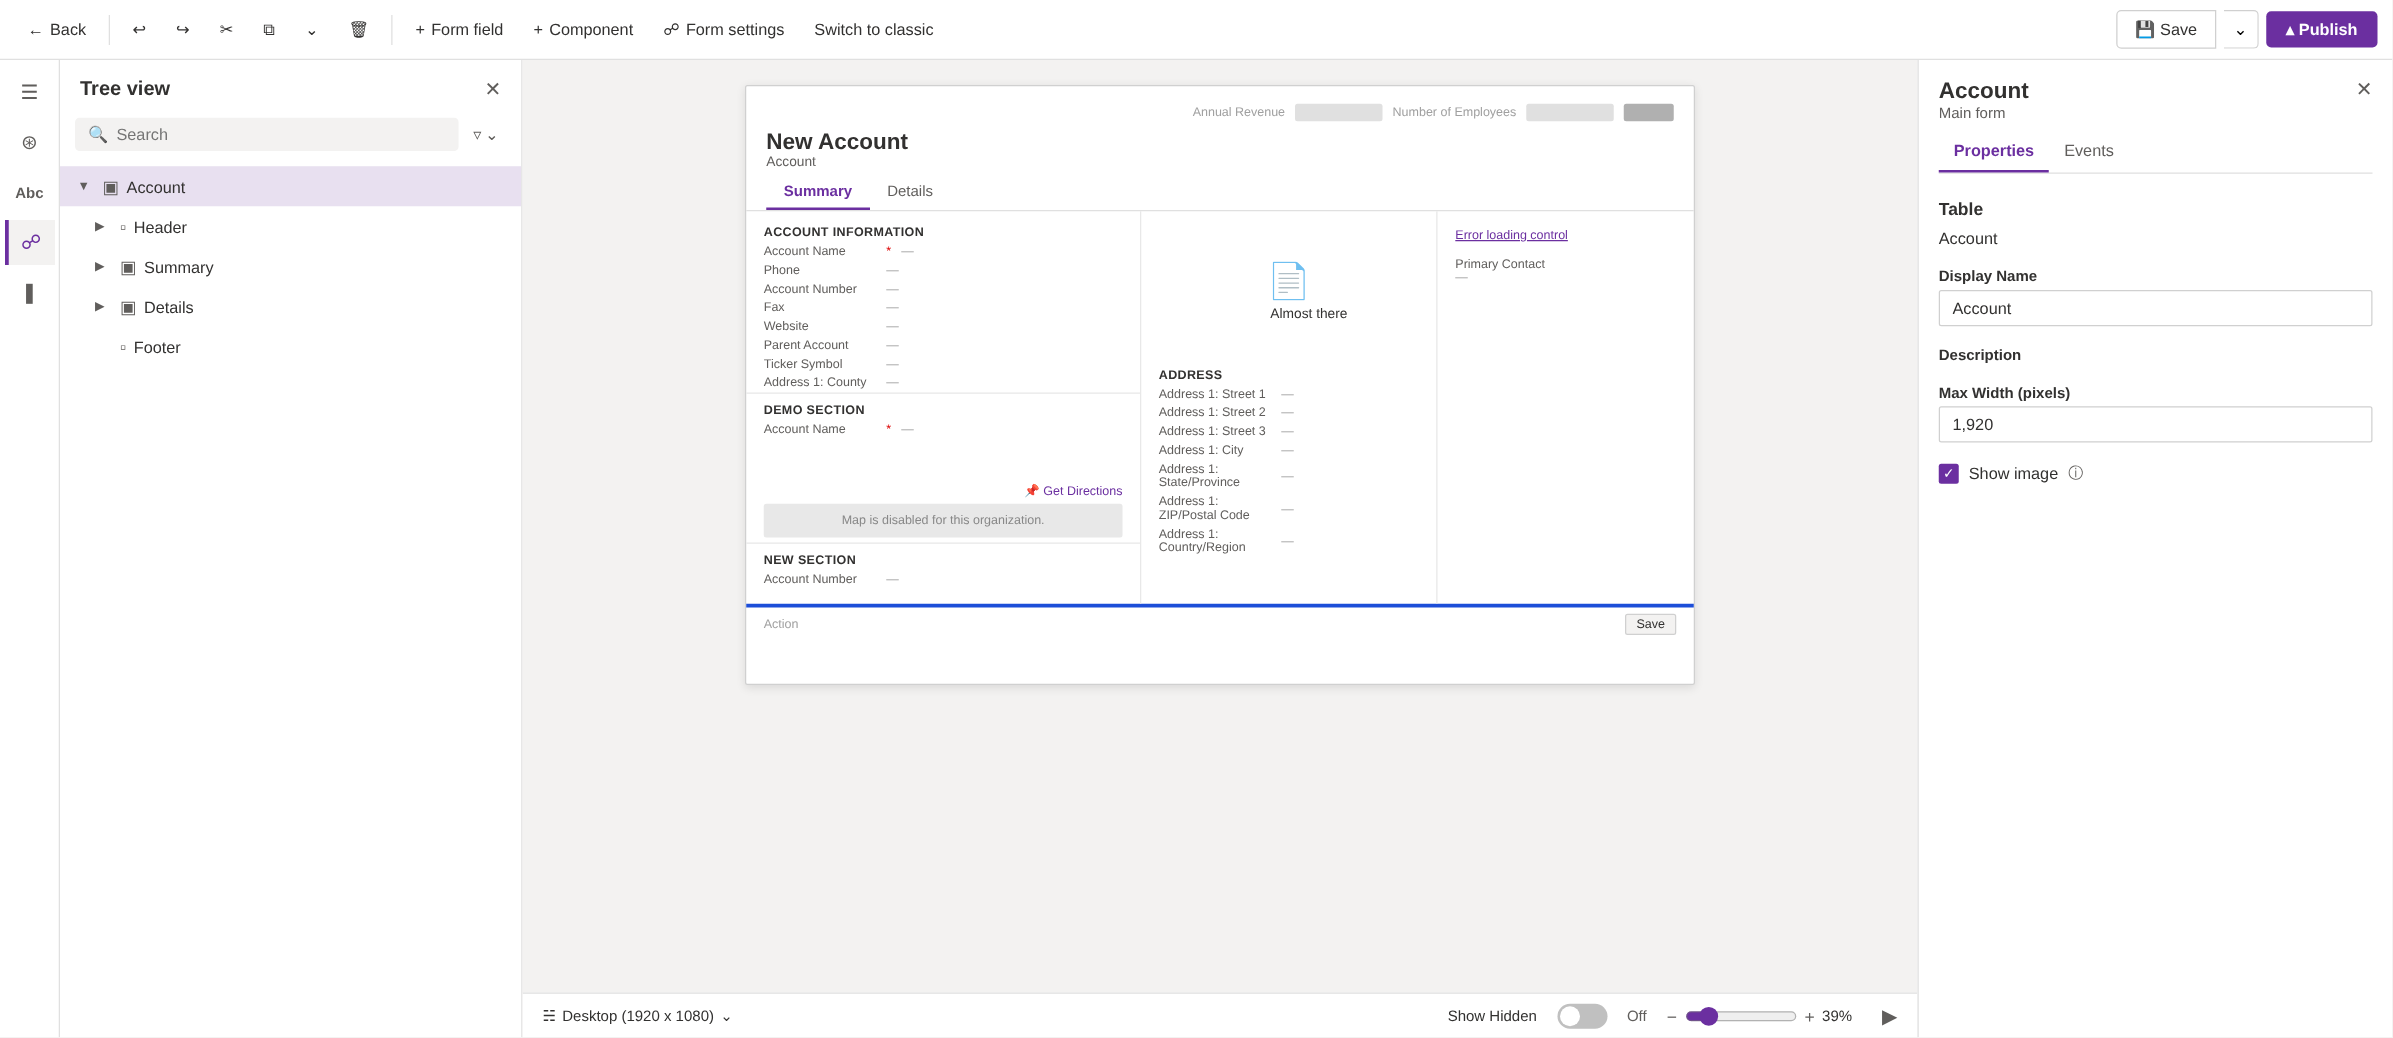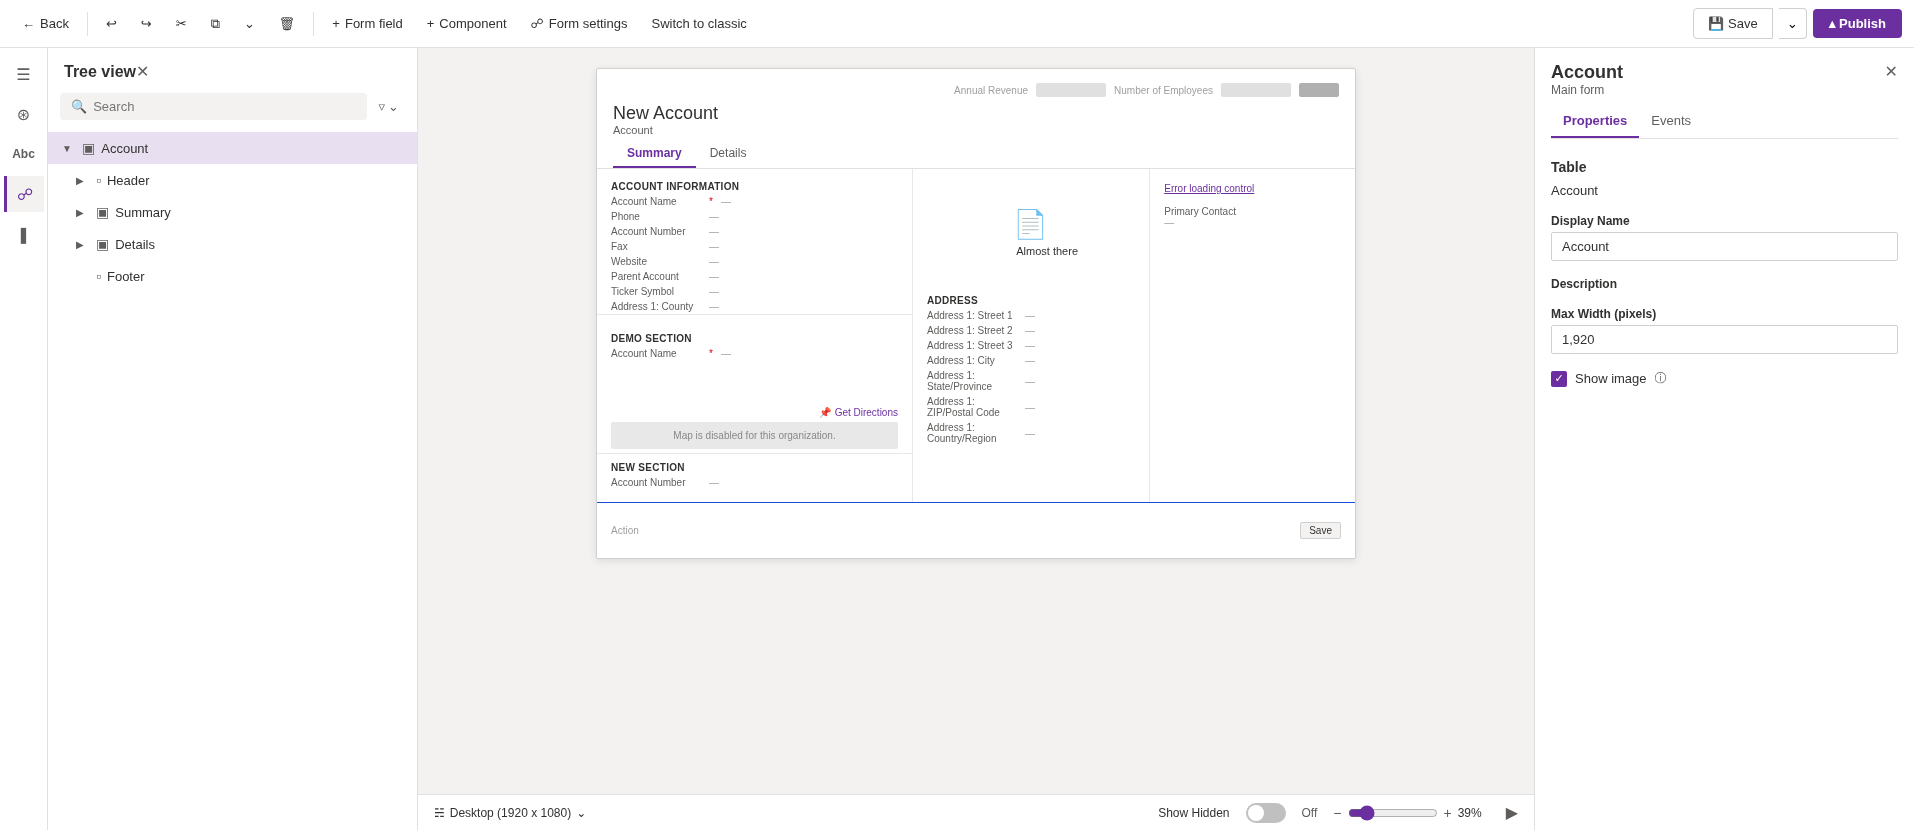--- a/index.html
+++ b/index.html
@@ -56,21 +56,21 @@
       background: transparent; border: none;
     }
     .left-icon-btn.active { background: #f3f2f1; color: #6b2fa0; border-left: 3px solid #6b2fa0; border-radius: 0; width: 40px; }
 
     
     .tree-panel {
       width: 370px; background: #fff; border-right: 1px solid #e0e0e0;
       display: flex; flex-direction: column; flex-shrink: 0;
     }
     .tree-header {
-      padding: 14px 16px 8px; display: flex; align-items: center; 
+      padding: 14px 16px 8px; display: flex; align-items: center; justify-content: space-between;
     }
     .tree-title { font-size: 16px; font-weight: 600; color: #323130; }
     .tree-close { cursor: pointer; color: #605e5c; font-size: 16px; background: none; border: none; }
     .tree-search-row {
       padding: 4px 12px 8px; display: flex; gap: 6px; align-items: center;
     }
     .tree-search {
       flex: 1; display: flex; align-items: center; background: #f3f2f1; border-radius: 4px;
       padding: 5px 10px; gap: 6px; border: 1px solid transparent;
     }
@@ -101,21 +101,21 @@
       flex: 1; display: flex; align-items: flex-start; justify-content: center;
       padding: 20px; overflow: auto;
     }
     .form-preview {
       width: 760px; background: #fff; border: 1px solid #d0d0d0;
       box-shadow: 0 2px 8px rgba(0,0,0,0.1); border-radius: 2px; min-height: 480px;
     }
     .form-preview-header {
       padding: 10px 16px 0; border-bottom: 1px solid #e0e0e0;
     }
-    .form-preview-title { font-size: 18px; font-weight: 400; color: #323130; }
+    .form-preview-title { font-size: 18px; font-weight: 700; color: #323130; }
     .form-preview-subtitle { font-size: 11px; color: #605e5c; margin-bottom: 4px; }
     .form-preview-topbar {
       display: flex; justify-content: flex-end; align-items: center; gap: 8px;
       padding: 4px 0 6px; font-size: 11px; color: #605e5c;
     }
     .form-preview-topbar-label { font-size: 10px; color: #a0a0a0; }
     .topbar-box {
       width: 70px; height: 14px; background: #e0e0e0; border-radius: 2px;
     }
     .topbar-user { width: 40px; height: 14px; background: #b0b0b0; border-radius: 2px; }
@@ -143,28 +143,28 @@
     .form-field-req { color: #d00; font-size: 10px; }
     .timeline-box {
       display: flex; flex-direction: column; align-items: center; justify-content: center;
       height: 110px; color: #a0a0a0;
     }
     .timeline-icon { font-size: 28px; color: #b0b0b0; margin-bottom: 4px; }
     .timeline-text { font-size: 11px; color: #323130; margin-left: 32px; }
     .error-link { font-size: 10px; color: #6b2fa0; cursor: pointer; text-decoration: underline; padding: 6px 14px; }
     .address-section { padding: 4px 0; }
     .primary-contact { padding: 6px 14px; font-size: 10px; color: #605e5c; }
-    .demo-section { padding: 14px 0; border-top: 1px solid #e8e8e8; }
+    .demo-section { padding: 4px 0; border-top: 1px solid #e8e8e8; }
     .map-box {
       background: #e8e8e8; margin: 4px 14px; padding: 8px; font-size: 10px; color: #888;
       border-radius: 2px; text-align: center;
     }
     .get-directions { font-size: 10px; color: #6b2fa0; display: flex; align-items: center; gap: 3px; justify-content: flex-end; margin: 2px 14px; cursor: pointer; }
     .new-section { border-top: 1px solid #e8e8e8; padding: 4px 0; }
-    .form-footer { border-top: 1px solid #1d4ed8; padding: 19px 14px; display: flex; justify-content: space-between; align-items: center; font-size: 10px; color: #a0a0a0; }
+    .form-footer { border-top: 3px solid #1d4ed8; padding: 5px 14px; display: flex; justify-content: space-between; align-items: center; font-size: 10px; color: #a0a0a0; }
     .footer-btn { background: #f3f2f1; border: 1px solid #d0d0d0; border-radius: 2px; padding: 2px 8px; font-size: 10px; cursor: pointer; color: #323130; }
 
     
     .canvas-bottombar {
       height: 36px; background: #fff; border-top: 1px solid #e0e0e0;
       display: flex; align-items: center; padding: 0 16px; gap: 16px; flex-shrink: 0;
     }
     .desktop-btn {
       display: flex; align-items: center; gap: 5px; font-size: 12px; color: #323130; cursor: pointer; background: none; border: none;
     }

